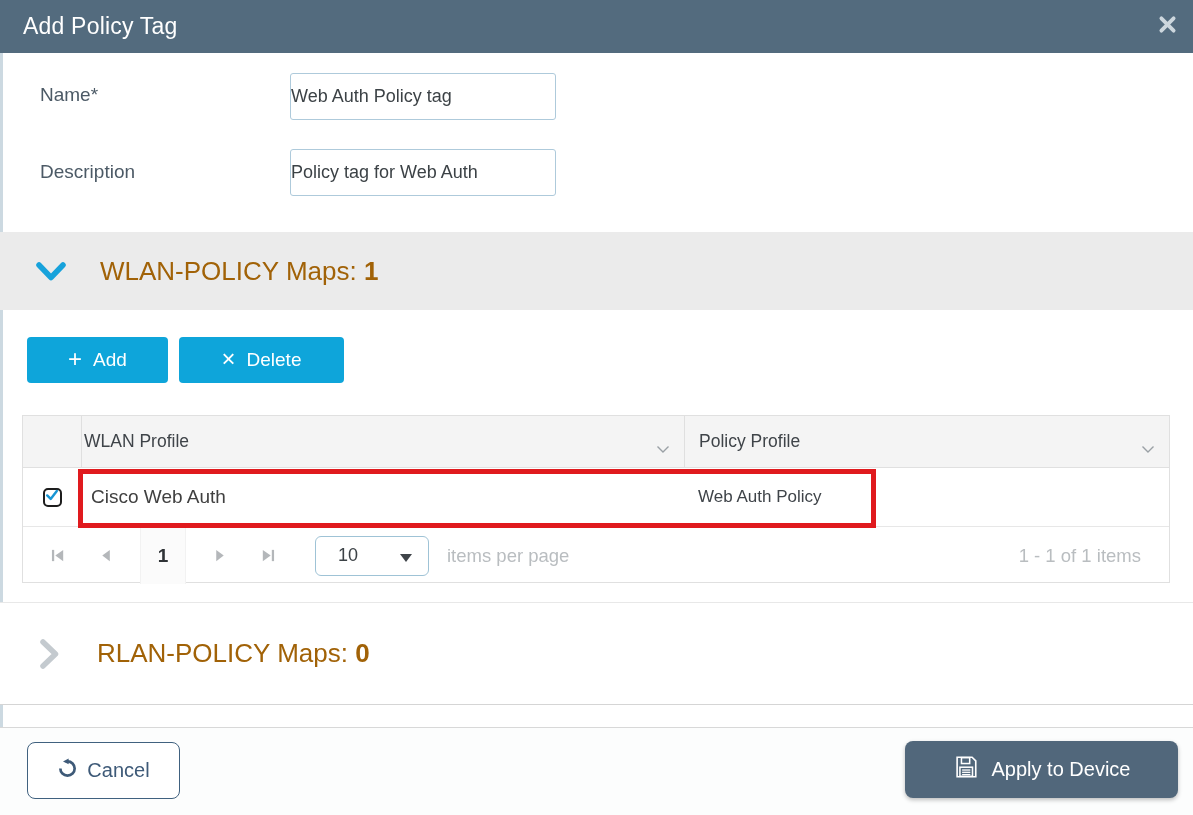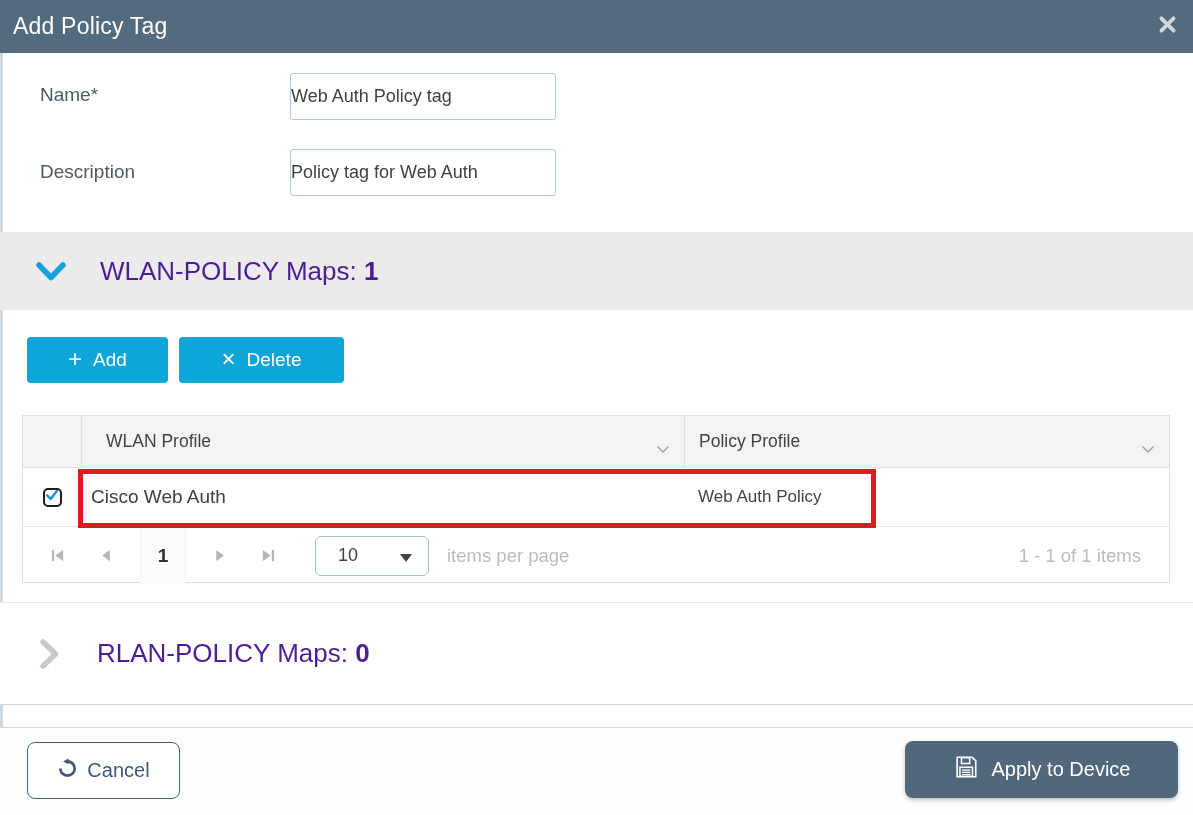--- a/index.html
+++ b/index.html
@@ -4,57 +4,57 @@
 <style>
   * { margin:0; padding:0; box-sizing:border-box; }
   html,body { background:#fff; }
   body { font-family:"Liberation Sans", sans-serif; color:#404548; }
 
   .dialog { position:relative; width:1193px; height:815px; background:#fff; overflow:hidden; }
 
   
   .dlg-header { position:absolute; left:0; top:0; width:1193px; height:53px; background:#536b7e;
                 display:flex; align-items:center; }
-  .dlg-title { color:#ffffff; font-size:23px; padding-left:13px; letter-spacing:.2px; }
+  .dlg-title { color:#ffffff; font-size:23px; padding-left:23px; letter-spacing:.2px; }
   .close-btn { position:absolute; right:14px; top:14px; width:24px; height:24px; cursor:pointer;
                display:flex; align-items:center; justify-content:center; background:none; border:none; }
   .left-edge { position:absolute; left:0; top:53px; width:3px; height:762px; background:#ccd9e1; }
 
   
   .form-label { position:absolute; left:40px; font-size:19px; color:#4c5a66; }
   .lbl-name { top:84px; }
   .lbl-desc { top:161px; }
   .txt-input { position:absolute; left:290px; width:266px; height:47px; border:1px solid #aecadb;
                border-radius:3px; font-family:"Liberation Sans",sans-serif; font-size:18px;
                color:#3c4246; text-align:left; background:#fff; outline:none; }
   .inp-name { top:73px; }
   .inp-desc { top:149px; }
 
   
   .wlan-bar { position:absolute; left:0; top:232px; width:1193px; height:78px; background:#ebebeb;
               display:flex; align-items:center; cursor:pointer; }
   .wlan-bar .chev { margin-left:36px; display:flex; }
-  .section-title { font-size:26px; color:#4c1d95; margin-left:34px; }
+  .section-title { font-size:26px; color:#a16207; margin-left:34px; }
   .section-count { font-weight:700; }
 
   
   .btn-cyan { position:absolute; top:337px; height:46px; background:#0ea5da; color:#fff; border:none;
               border-radius:4px; font-family:"Liberation Sans",sans-serif; font-size:19px;
               display:flex; align-items:center; justify-content:center; gap:11px; cursor:pointer; }
   .btn-add { left:27px; width:141px; }
   .btn-del { left:179px; width:165px; }
   .thin-glyph { font-size:24px; font-weight:300; line-height:1; margin-top:-2px; }
 
   
   .tbl { position:absolute; left:22px; top:415px; width:1148px; height:168px;
          border:1px solid #e0e0e0; background:#fff; }
   .tbl-head { display:flex; height:52px; background:#f4f4f4; border-bottom:1px solid #e0e0e0; }
   .th { display:flex; align-items:center; font-size:17.5px; color:#3f4449; position:relative; cursor:pointer; }
   .th-check { width:58px; }
-  .th-wlan  { width:603px; border-left:1px solid #dfdfdf; padding-left:24px; }
+  .th-wlan  { width:603px; border-left:1px solid #dfdfdf; padding-left:2px; }
   .th-policy{ flex:1; border-left:1px solid #dfdfdf; padding-left:14px; }
   .th .col-chev { position:absolute; right:14px; top:22px; cursor:pointer; }
 
   .tbl-row { display:flex; height:58px; align-items:center; background:#fff; }
   .cell-check { width:58px; display:flex; justify-content:center; }
   .cell-wlan  { width:603px; padding-left:10px; font-size:19px; color:#404040; }
   .cell-policy{ flex:1; padding-left:14px; font-size:17px; color:#3f4449; }
 
   .checkbox { width:19px; height:19px; border:2.5px solid #1d1d1d; border-radius:5px; background:#fff;
               display:flex; align-items:center; justify-content:center; cursor:pointer; }

